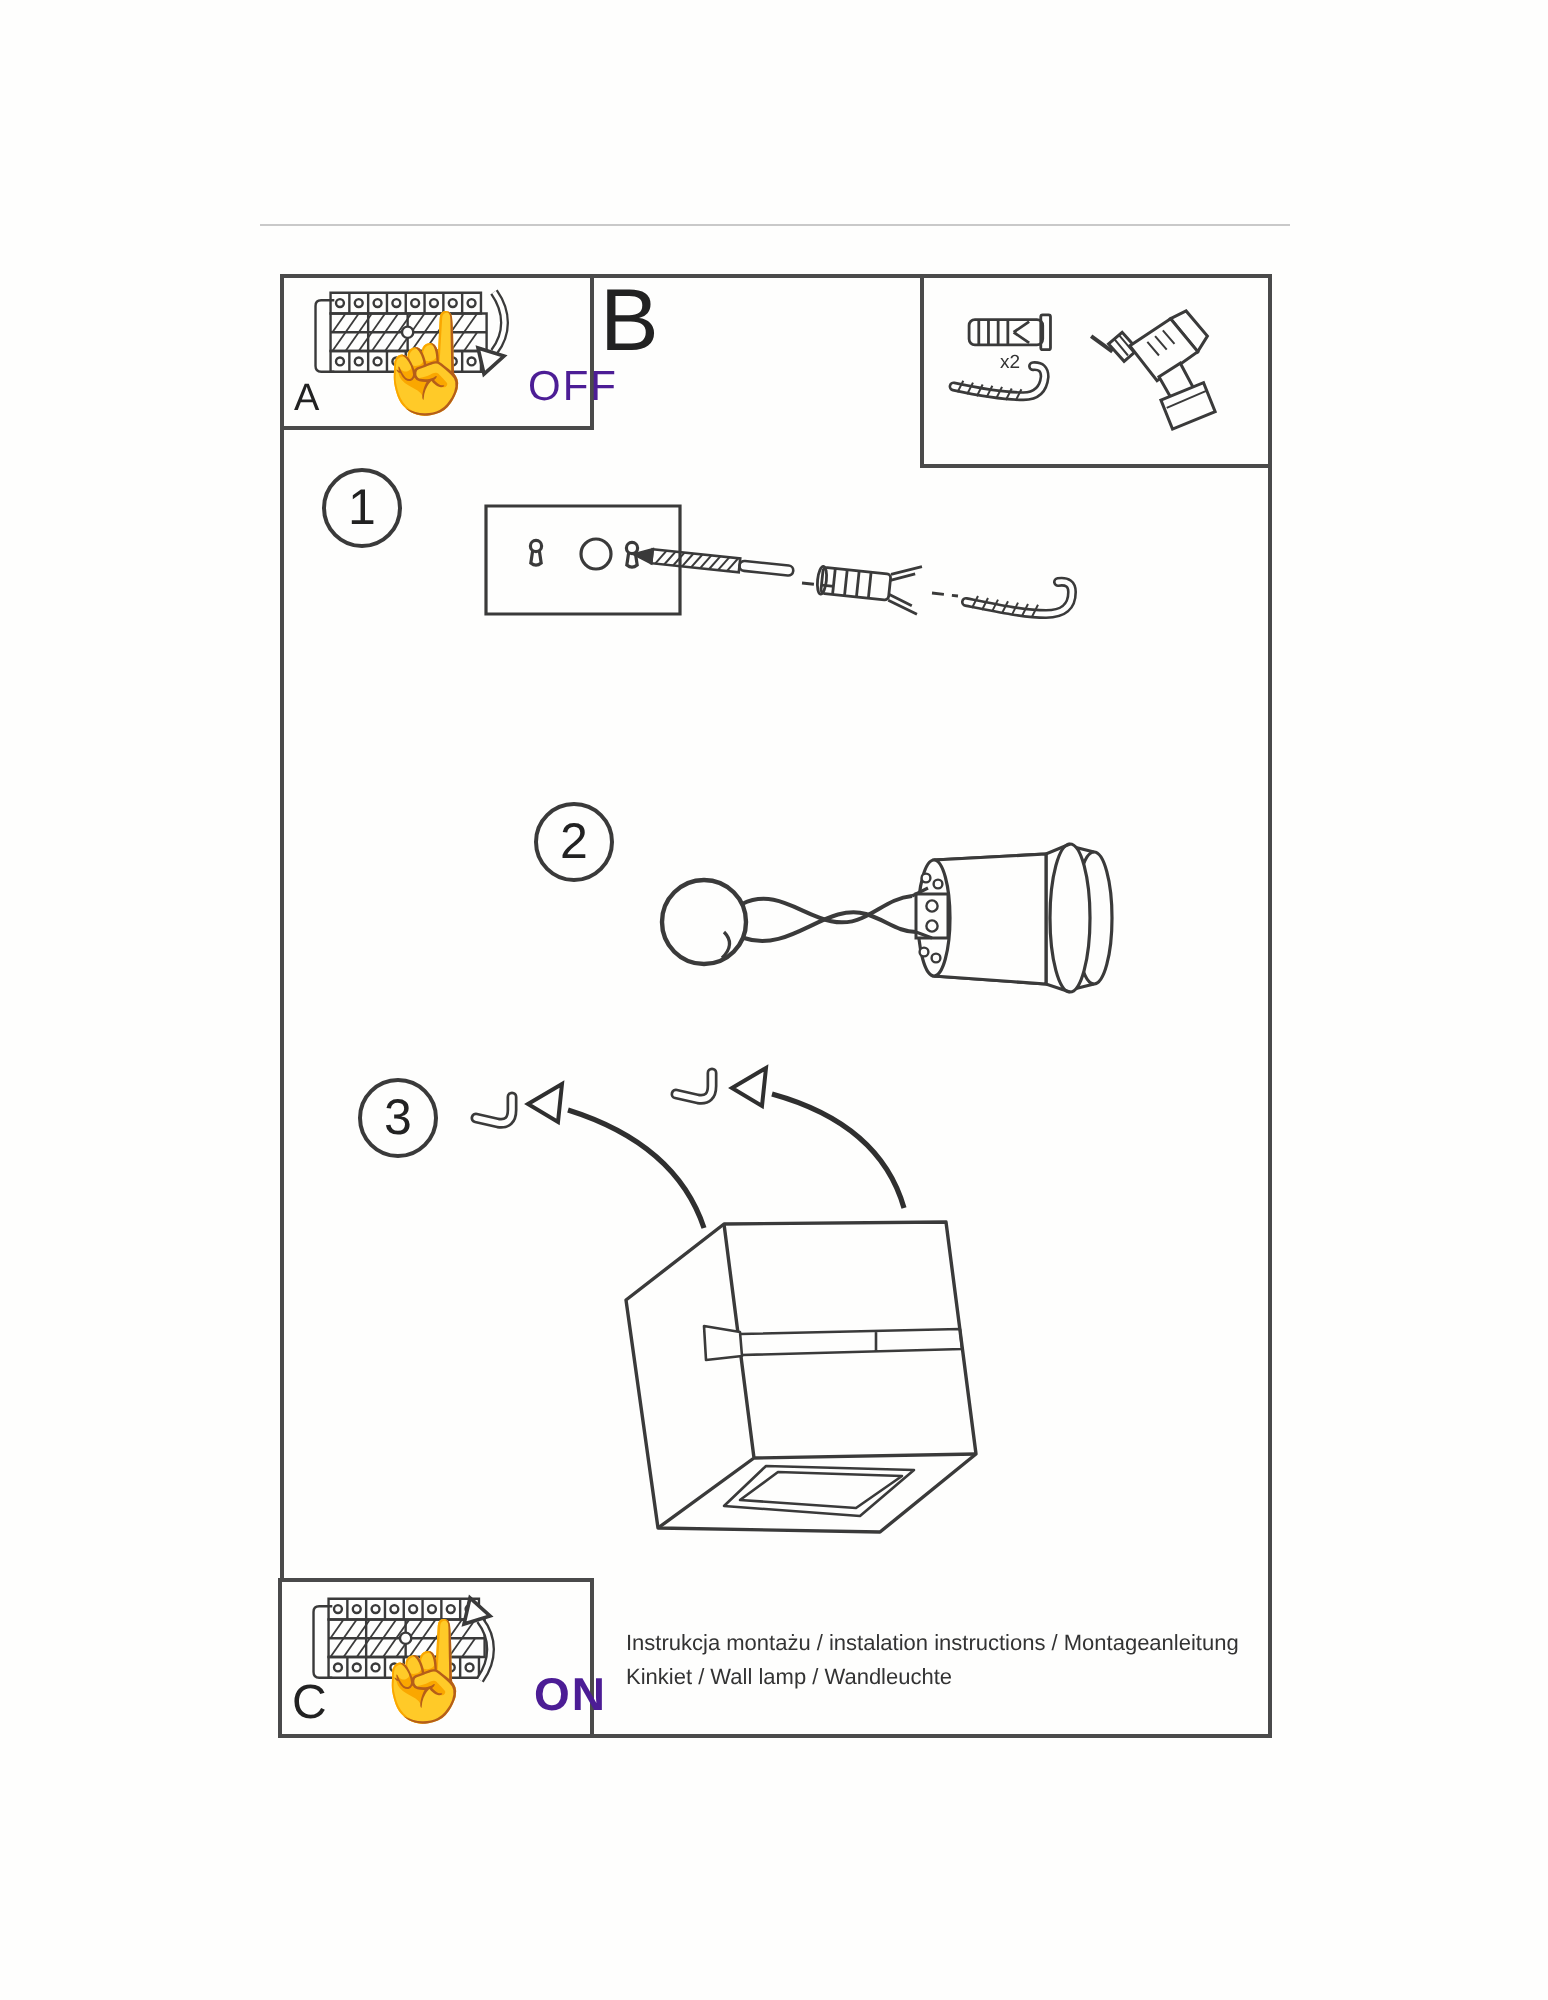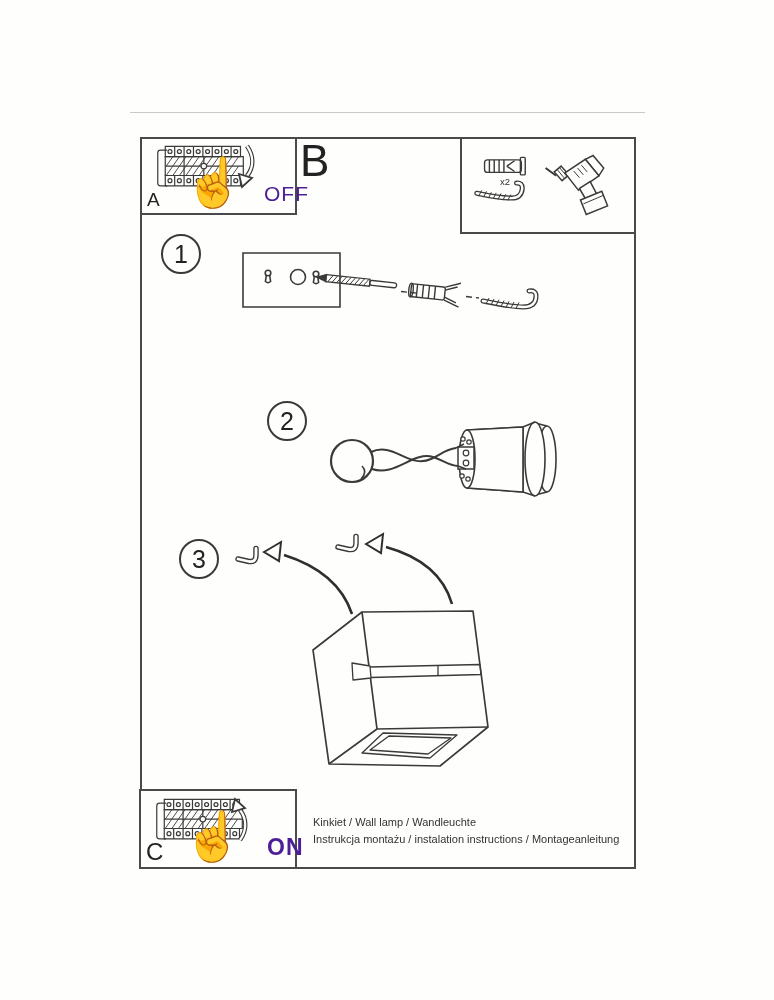--- a/index.html
+++ b/index.html
@@ -357,15 +357,15 @@
   <svg class="abs" style="left:90px;top:7px;" width="22" height="44" viewBox="0 0 22 44">
     <path d="M9,42 C16,32 16,21 9,12" fill="none" stroke="#3a3a3a" stroke-width="4.5"></path>
     <path d="M9,42 C16,32 16,21 9,12" fill="none" stroke="#fefefd" stroke-width="2.2"></path>
     <polygon points="4,1 1,14 14,10" fill="#fefefd" stroke="#3a3a3a" stroke-width="1.8"></polygon>
   </svg>
   <span class="abs switch-label" style="left:88px;top:45px;font-size:23px;font-weight:bold;">ON</span>
   <span class="abs letter" style="left:5px;top:49px;font-size:24px;">C</span>
 </div>
 
 <div class="abs footer-text" style="left:313px;top:814px;width:315px;">
+  <div>Instrukcja montażu / instalation instructions / Montageanleitung</div>
   <div>Kinkiet / Wall lamp / Wandleuchte</div>
-  <div>Instrukcja montażu / instalation instructions / Montageanleitung</div>
 </div>
 
 </body></html>

